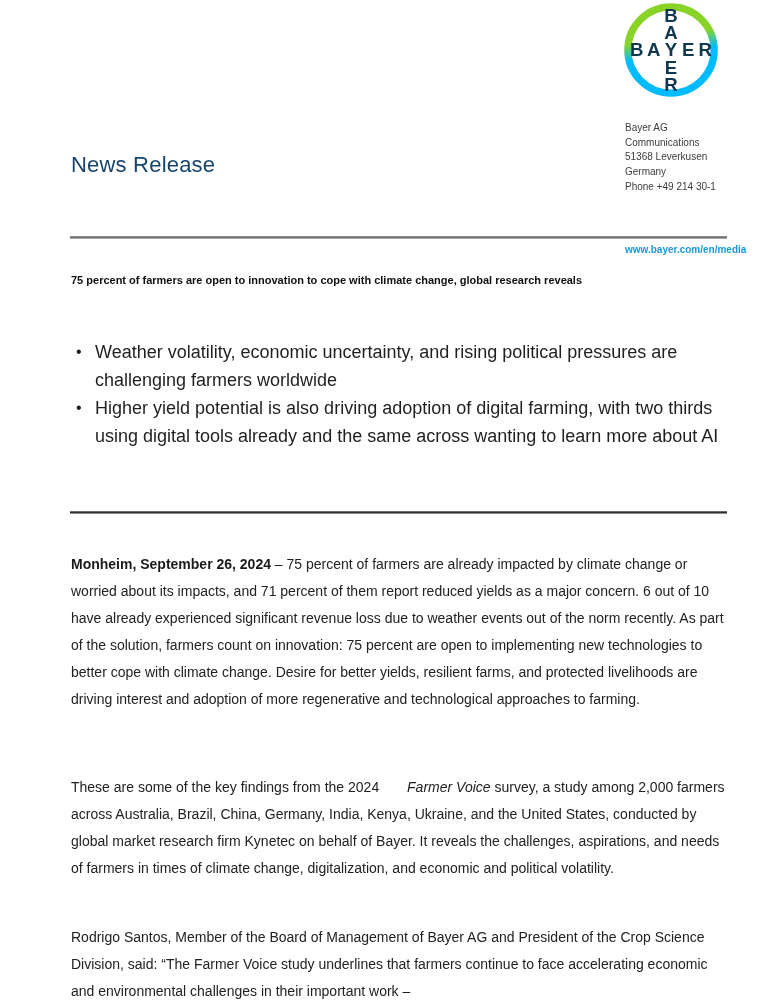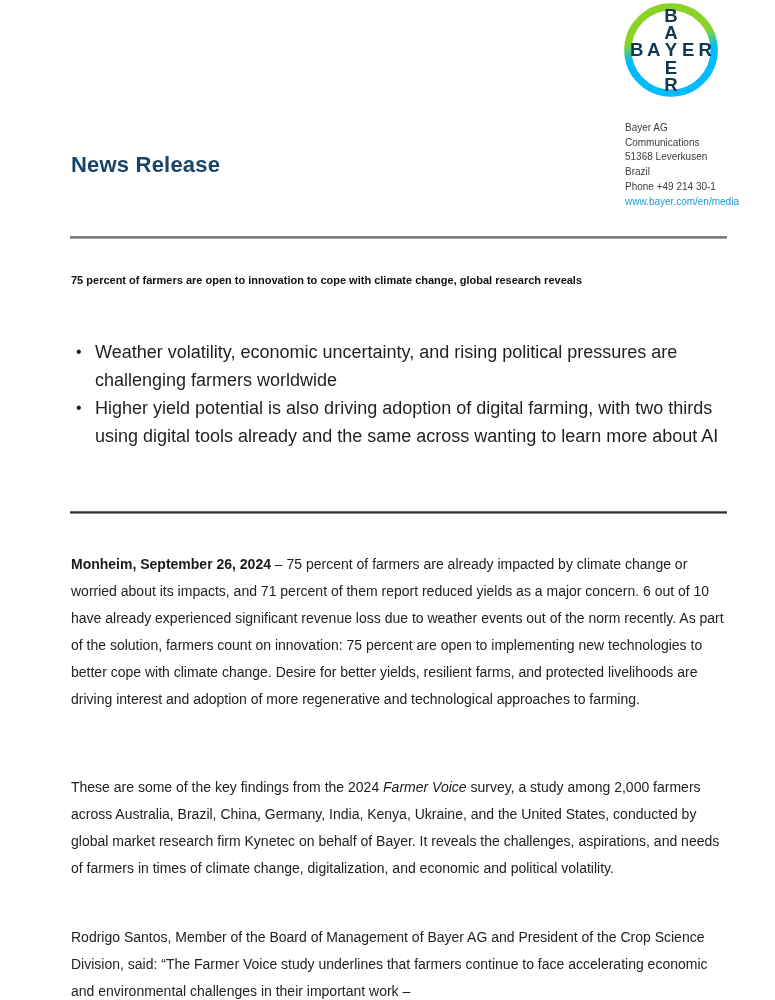--- a/index.html
+++ b/index.html
@@ -23,40 +23,41 @@
     top: 1px;
     width: 98px;
     height: 98px;
   }
 
   .news-release {
     position: absolute;
     left: 71px;
     top: 152px;
     font-size: 22px;
-    font-weight: bold;
+    font-weight: normal;
     color: #17456b;
     letter-spacing: 0.2px;
   }
 
   .contact {
     position: absolute;
     left: 625px;
     top: 121px;
     width: 145px;
     font-size: 10px;
     line-height: 14.7px;
     color: #3d3d3d;
   }
   .contact .url {
     color: #169bd7;
-    font-weight: normal;
+    font-weight: bold;
     text-decoration: none;
     display: block;
     cursor: pointer;
+    margin-top: 48px;
   }
 
   
   .rule {
     position: absolute;
     left: 70px;
     width: 657px;
     height: 3px;
   }
   .rule-1 {
@@ -108,21 +109,21 @@
     left: 71px;
     width: 660px;
     font-size: 14px;
     line-height: 27px;
     color: #222222;
   }
   .para-1 { top: 551px; }
   .para-2 { top: 774px; }
   .para-3 { top: 924px; }
   .para b { font-weight: bold; color: #1a1a1a; }
-  .para i { font-style: italic; }
+  .para i { font-style: italic; margin-left: 24px; }
 </style>
 </head>
 <body>
 
 <div class="page">
 
   <div class="logo">
     <svg viewBox="0 0 100 100" width="98" height="98">
       <defs>
         <linearGradient id="ringGrad" x1="0" y1="0" x2="0.18" y2="1">
@@ -148,21 +149,21 @@
       </g>
     </svg>
   </div>
 
   <div class="news-release">News Release</div>
 
   <div class="contact">
     <div>Bayer AG</div>
     <div>Communications</div>
     <div>51368 Leverkusen</div>
-    <div>Brazil</div>
+    <div>Germany</div>
     <div>Phone +49 214 30-1</div>
     <a class="url">www.bayer.com/en/media</a>
   </div>
 
   <div class="rule rule-1"></div>
   <div class="rule rule-2"></div>
 
   <h1 class="headline">75 percent of farmers are open to innovation to cope with climate change, global research reveals</h1>
 
   <ul class="bullets">

